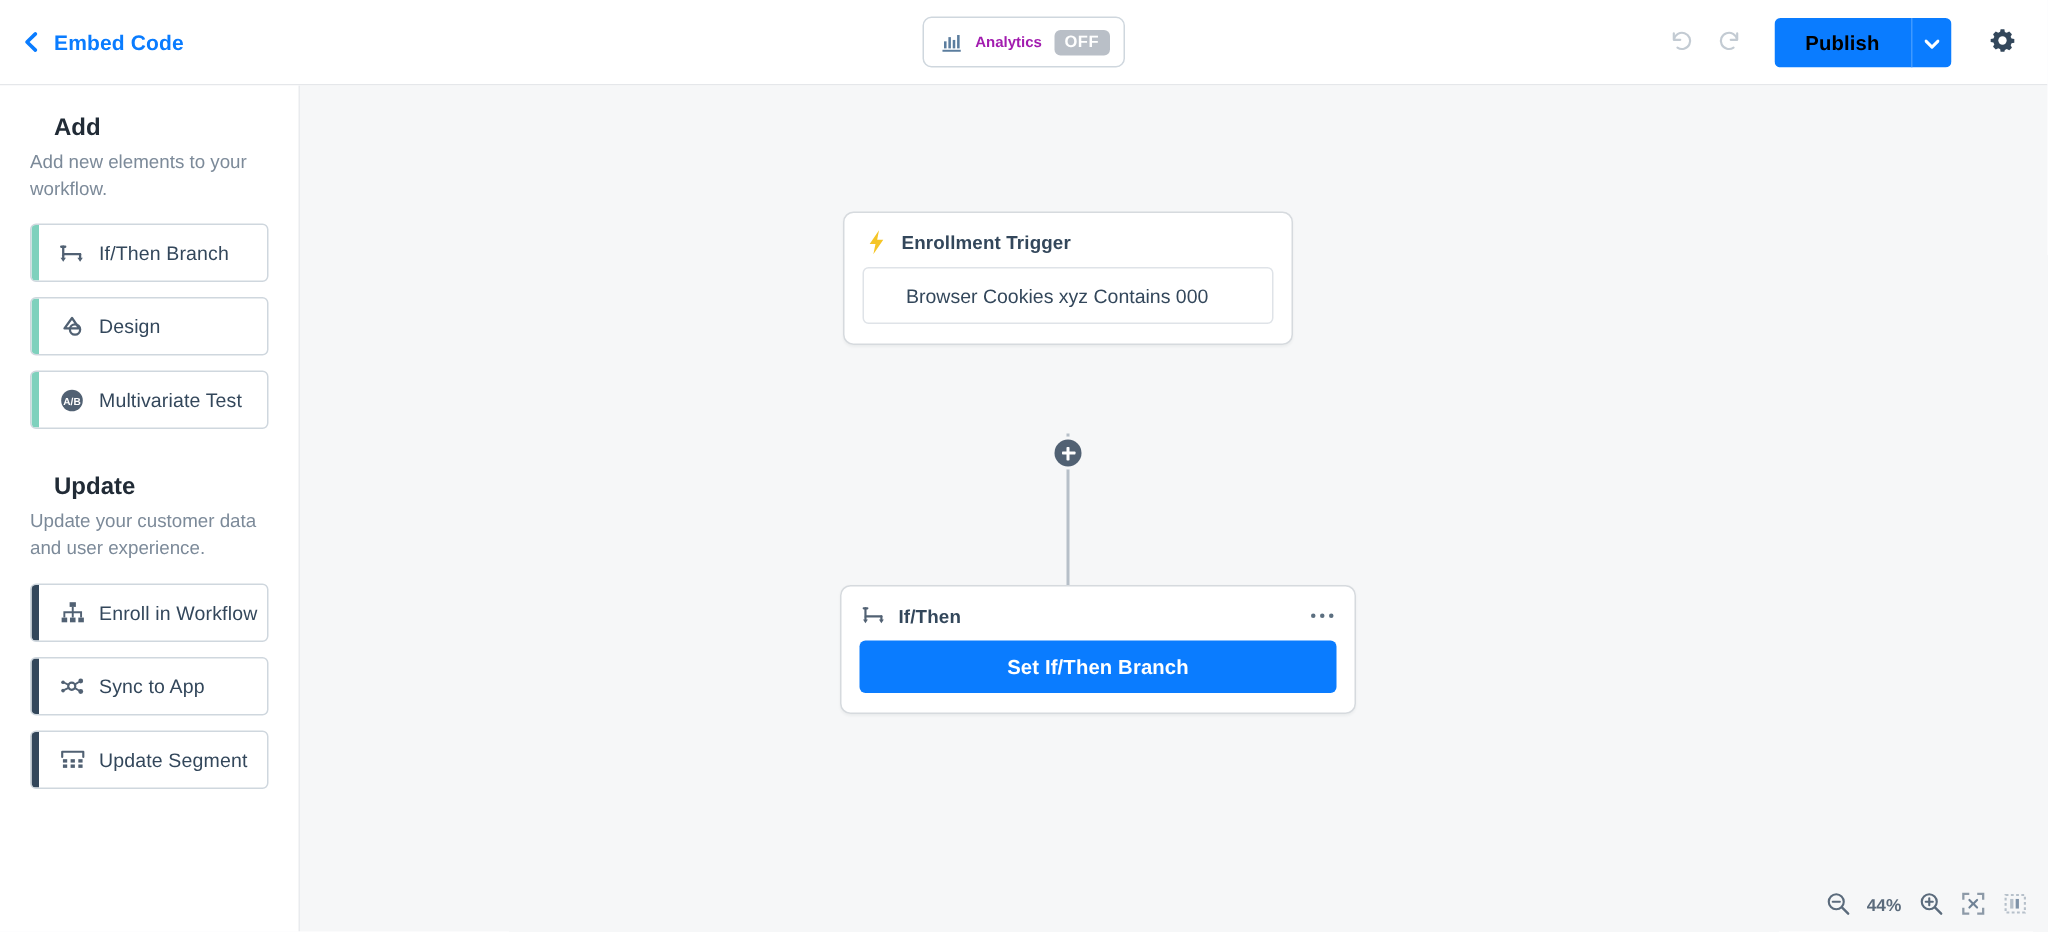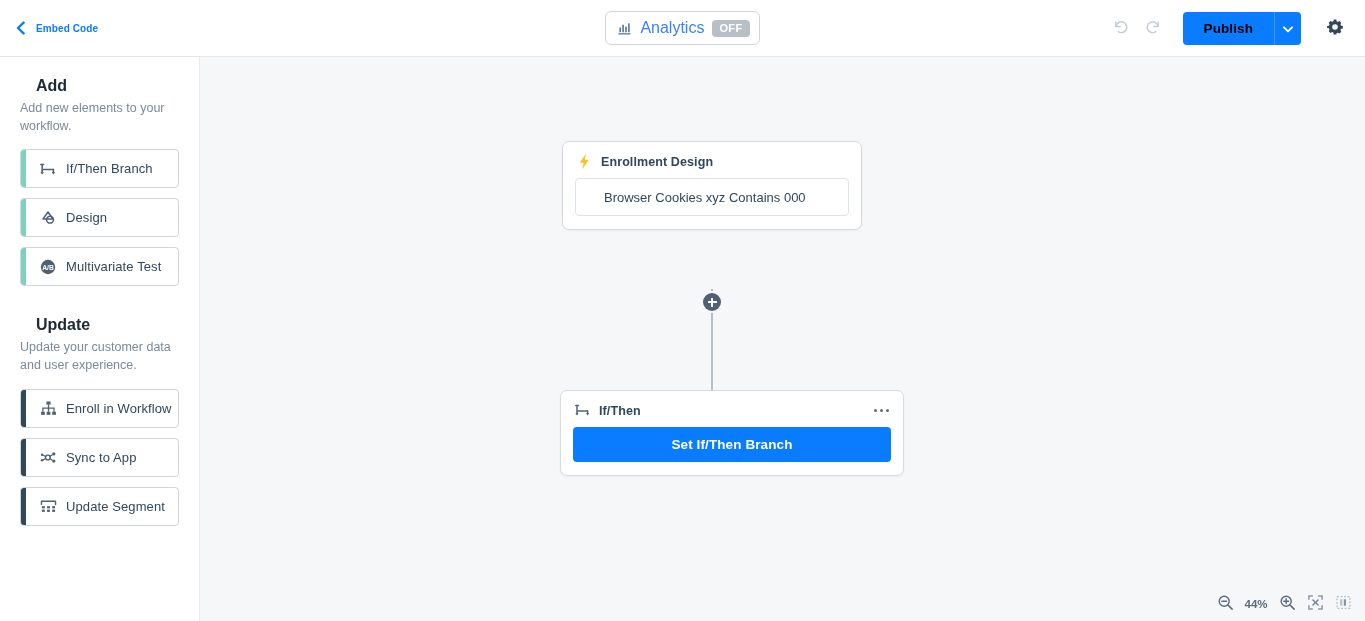--- a/index.html
+++ b/index.html
@@ -36,21 +36,21 @@
   }
   .back-chevron {
     width: 14px; height: 14px;
     display: inline-block;
     position: relative;
     flex: 0 0 auto;
   }
   .back-chevron svg { display: block; }
   .back-label {
     color: #0a7cff;
-    font-size: 10px;
+    font-size: 14px;
     font-weight: bold;
     letter-spacing: .1px;
     white-space: nowrap;
   }
 
   .topbar-center {
     position: absolute;
     left: 0; right: 0; top: 0; bottom: 0;
     display: flex; align-items: center; justify-content: center;
     pointer-events: none;
@@ -61,21 +61,21 @@
     gap: 8px;
     height: 34px;
     padding: 0 9px 0 11px;
     border: 1px solid #cfd7de;
     border-radius: 6px;
     background: #fff;
     cursor: pointer;
   }
   .analytics-icon { width: 15px; height: 15px; display:block; flex:0 0 auto; }
   .analytics-label {
-    font-size: 16px; font-weight: normal; color: #3b82f6;
+    font-size: 10px; font-weight: bold; color: #a21caf;
     white-space: nowrap;
   }
   .analytics-state {
     background: #b9bfc7;
     color: #ffffff;
     font-size: 11px;
     font-weight: bold;
     letter-spacing: .4px;
     border-radius: 4px;
     padding: 3px 7px 3px 7px;
@@ -455,21 +455,21 @@
       <div class="connector"></div>
       <div class="plus-node"></div>
 
       <div class="node" id="node-trigger">
         <div class="node-head">
           <span class="node-ico">
             <svg width="15" height="17" viewBox="0 0 14 18">
               <path d="M8.6 0.5 L2 10.2 L6.1 10.2 L4.6 17.5 L11.6 7.2 L7.3 7.2 Z" fill="#f5c527"></path>
             </svg>
           </span>
-          <span class="node-title">Enrollment Design</span>
+          <span class="node-title">Enrollment Trigger</span>
         </div>
         <div class="node-body">
           <div class="trigger-field">Browser Cookies xyz Contains 000</div>
         </div>
       </div>
 
       <div class="node" id="node-ifthen">
         <div class="node-head">
           <span class="node-ico">
             <svg width="17" height="17" viewBox="0 0 20 20">

